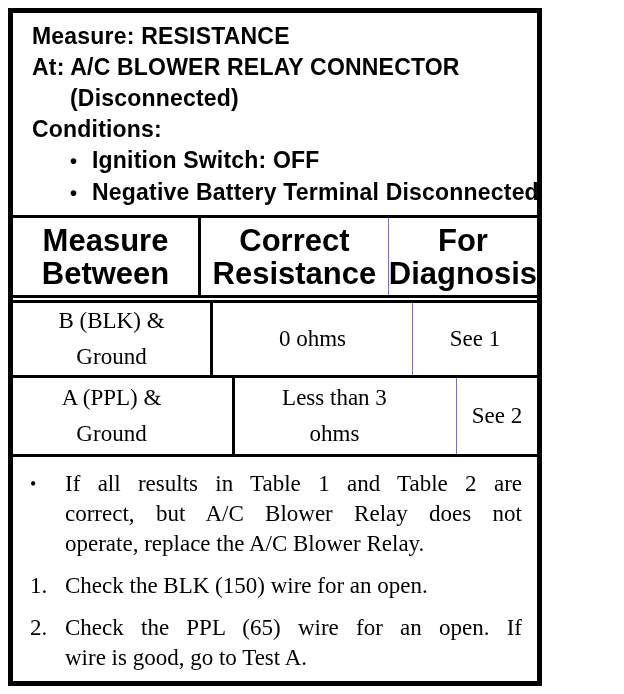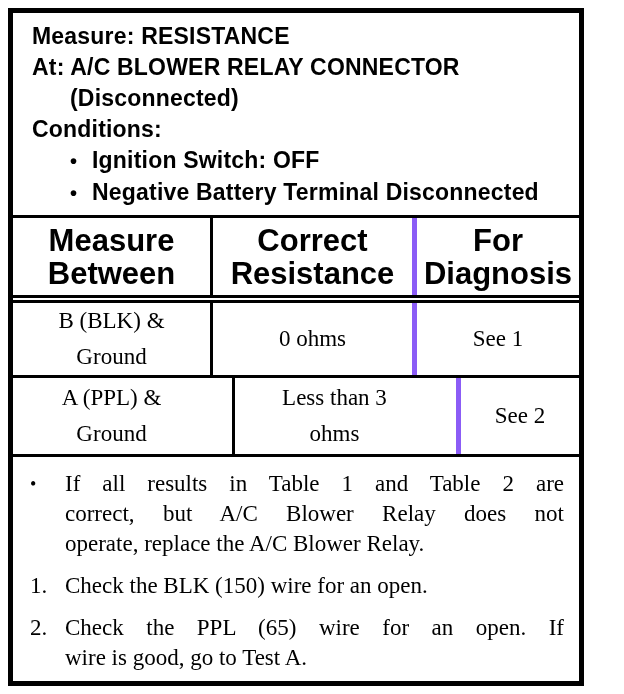--- a/index.html
+++ b/index.html
@@ -6,21 +6,21 @@
   html, body {
     width: 624px; height: 694px;
     background: #ffffff;
     font-family: "Liberation Serif", serif;
     color: #000000;
     overflow: hidden;
   }
   .frame {
     position: absolute;
     left: 8px; top: 8px;
-    width: 576px; height: 678px;
+    width: 534px; height: 678px;
     border: 5px solid #000;
     background: #fff;
   }
 
   
   .head {
     height: 205px;
     border-bottom: 3px solid #000;
     padding: 8px 8px 0 19px;
     font-family: "Liberation Sans", sans-serif;
@@ -46,21 +46,21 @@
   .trow { font-size: 23px; line-height: 36px; }
   .row-1 { height: 75px; border-bottom: 3px solid #000; }
   .row-2 { height: 79px; border-bottom: 3px solid #000; gap: 22px; }
   .cell {
     display: flex; align-items: center; justify-content: center;
     text-align: center;
     white-space: pre-line;
   }
   .c1 { width: 197px; }
   .c2 { width: 202px; border-left: 3px solid #000; }
-  .c3 { flex: 1; border-left: 5px solid #8b5cf6; text-align: center; }
+  .c3 { flex: 1; border-left: 1px solid #8b5cf6; text-align: center; }
 
   
   .notes {
     padding: 12px 15px 0 17px;
     font-size: 23px;
     line-height: 30px;
   }
   .note { display: flex; }
   .note + .note { margin-top: 12px; }
   .note .marker { width: 35px; flex: 0 0 35px; }

